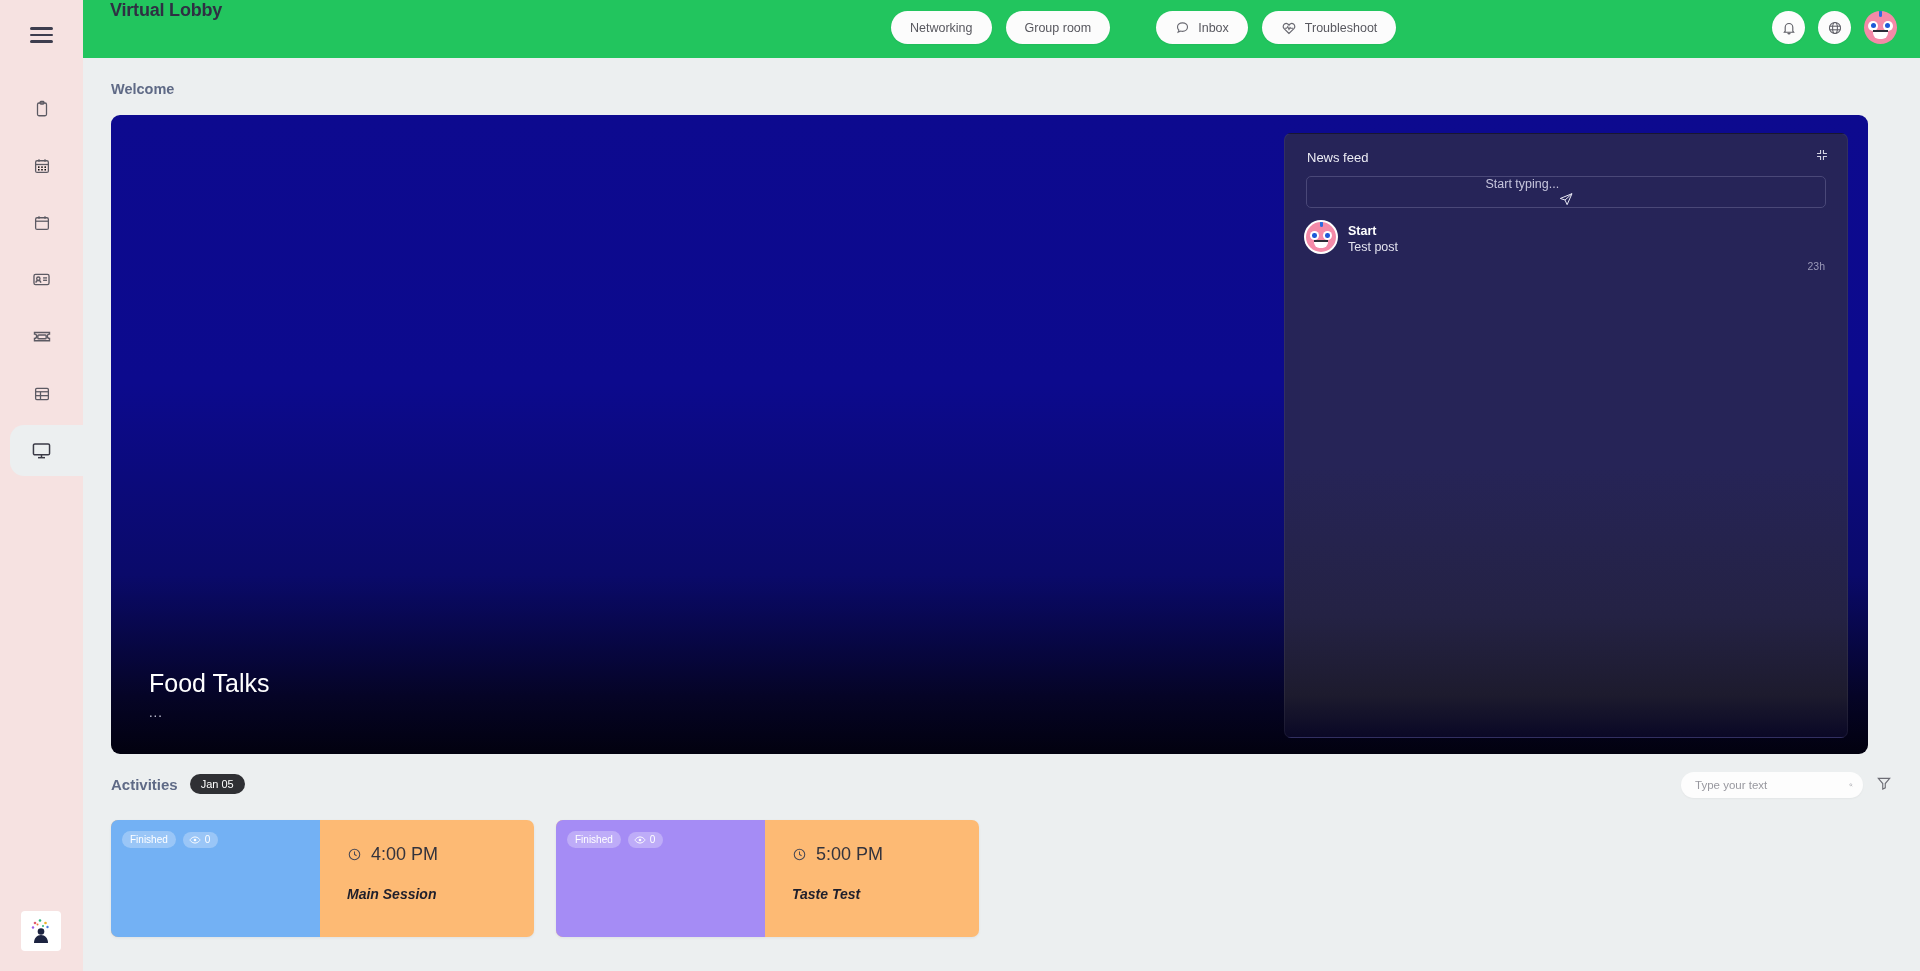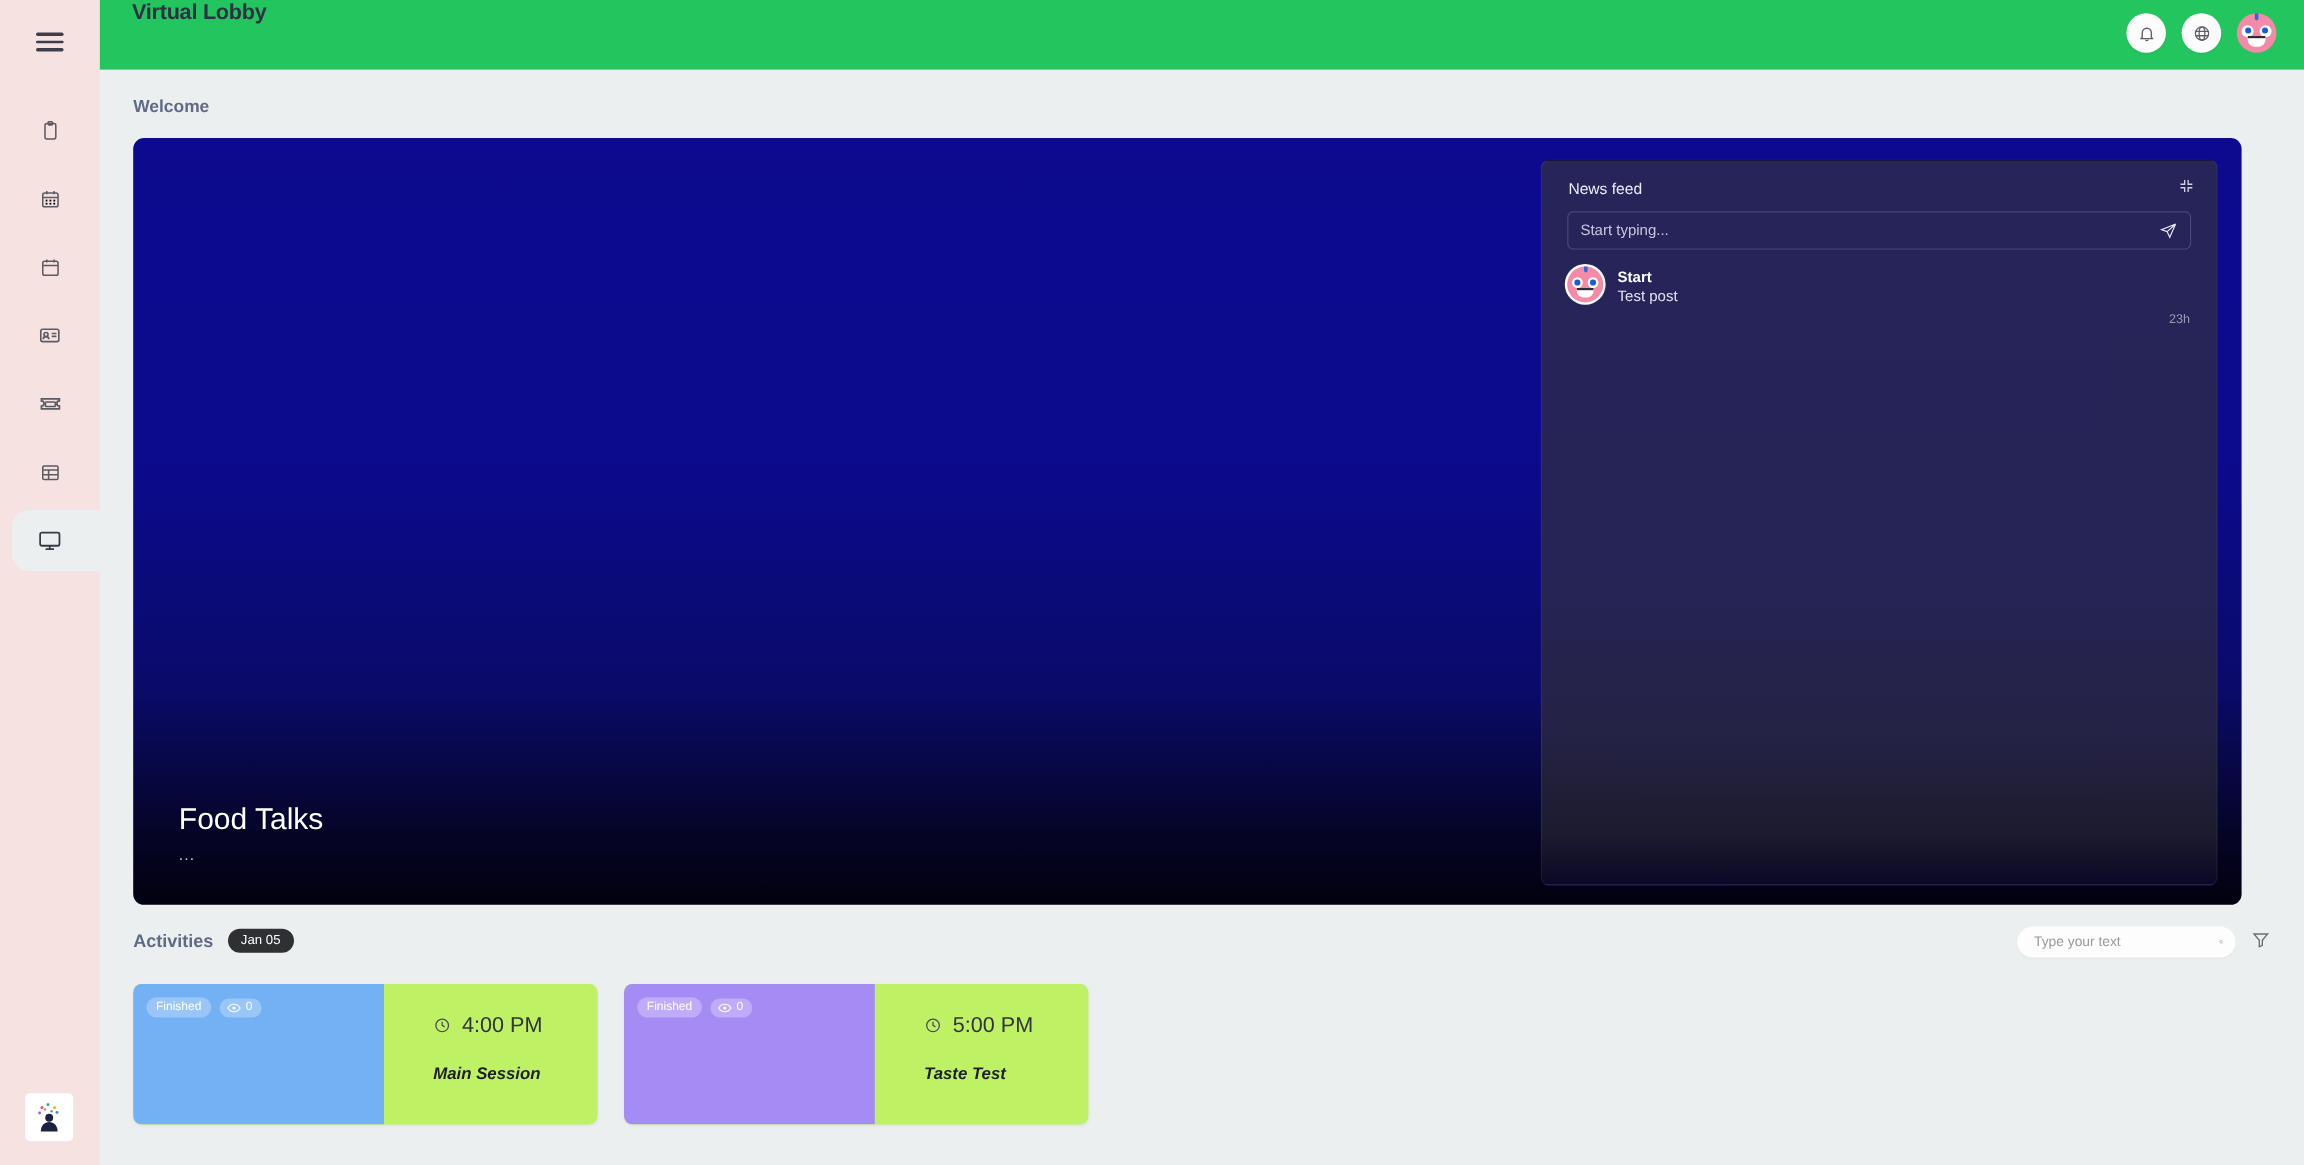--- a/index.html
+++ b/index.html
@@ -137,21 +137,21 @@
   }
   #nf-header {
     position: absolute; left: 22px; right: 18px; top: 14px;
     display: flex; align-items: center; justify-content: space-between;
   }
   #nf-title { font-size: 13px; color: #ececf4; }
   #nf-collapse { cursor: pointer; opacity: 0.9; }
   #nf-input-wrap {
     position: absolute; left: 21px; right: 21px; top: 42px; height: 32px;
     border: 1px solid #4a4878; border-radius: 5px;
-    display: flex; align-items: center; padding: 0 10px;
+    display: flex; align-items: center; padding: 0 10px; flex-direction: column;
   }
   #nf-input {
     flex: 1; background: transparent; border: none; outline: none;
     color: #e4e4f0; font-size: 12.5px; font-family: "Liberation Sans", sans-serif;
   }
   #nf-input::placeholder { color: #c7c6dd; }
   #nf-send { cursor: pointer; display:flex; }
 
   .nf-post { position: absolute; left: 21px; right: 21px; top: 88px; display: flex; gap: 12px; }
   .nf-post .monster { width: 30px; height: 30px; }
@@ -176,25 +176,24 @@
   }
   #search-input {
     flex: 1; border: none; outline: none; background: transparent;
     font-size: 11.5px; color: #55555c; font-family: "Liberation Sans", sans-serif;
   }
   #search-input::placeholder { color: #98989f; }
   #filter-icon { cursor: pointer; }
 
   #act-cards { position: absolute; left: 28px; top: 762px; display: flex; gap: 22px; }
   .act-card {
-    width: 387px; height: 117px; background: #bef264;
+    width: 423px; height: 117px; background: #fdba74;
     border-radius: 7px; display: flex; overflow: hidden;
     box-shadow: 0 1px 3px rgba(0,0,0,0.06);
     cursor: pointer;
-    gap: 14px;
   }
   .act-thumb { width: 209px; position: relative; flex: none; }
   .act-badges { position: absolute; left: 11px; top: 11px; display: flex; align-items: center; gap: 7px; }
   .badge-status {
     background: rgba(255,255,255,0.28); color: #ffffff;
     font-size: 10px; padding: 3px 8px; border-radius: 9px;
   }
   .badge-views {
     background: rgba(255,255,255,0.28); color: #ffffff;
     font-size: 10px; padding: 2px 8px 2px 6px; border-radius: 9px;
@@ -286,20 +285,41 @@
       <circle cx="7" cy="11.5" r="1.2" fill="#9b5de5"></circle>
       <circle cx="11.5" cy="8.5" r="1" fill="#f07c3e"></circle>
       <circle cx="17" cy="10" r="1" fill="#2fb67c"></circle>
     </svg>
   </div>
 </div>
 
 <div id="topbar">
   <div id="page-title">Virtual Lobby</div>
 
+  <div id="topbar-center">
+    <div class="pill">
+      <span>Networking</span>
+    </div>
+    <div class="pill">
+      <span>Group room</span>
+    </div>
+    <div class="pill gapped">
+      <svg width="15" height="15" viewBox="0 0 24 24" fill="none" stroke-width="1.8">
+        <path d="M4 11.3c0-3.8 3.6-6.8 8-6.8s8 3 8 6.8-3.6 6.8-8 6.8c-1 0-2-.15-2.9-.43L5 19.5l1.2-3.2A6.5 6.5 0 0 1 4 11.3z"></path>
+      </svg>
+      <span>Inbox</span>
+    </div>
+    <div class="pill">
+      <svg width="16" height="16" viewBox="0 0 24 24" fill="none" stroke-width="1.8">
+        <path d="M12 20.2 4.6 13a4.6 4.6 0 1 1 7.4-5.3A4.6 4.6 0 1 1 19.4 13z"></path>
+        <path d="M5.5 12.4h3l1.6-2.6 1.9 4.4 1.6-3 1.2 1.2h3.3" stroke-width="1.6"></path>
+      </svg>
+      <span>Troubleshoot</span>
+    </div>
+  </div>
 
   <div id="topbar-right">
     <div class="round-btn">
       <svg width="16" height="16" viewBox="0 0 24 24" fill="none" stroke-width="1.7">
         <path d="M6.3 16.5V11a5.7 5.7 0 1 1 11.4 0v5.5l1.3 1.8H5z"></path>
         <path d="M10.2 19.5a1.9 1.9 0 0 0 3.6 0"></path>
       </svg>
     </div>
     <div class="round-btn">
       <svg width="16" height="16" viewBox="0 0 24 24" fill="none" stroke-width="1.6">

